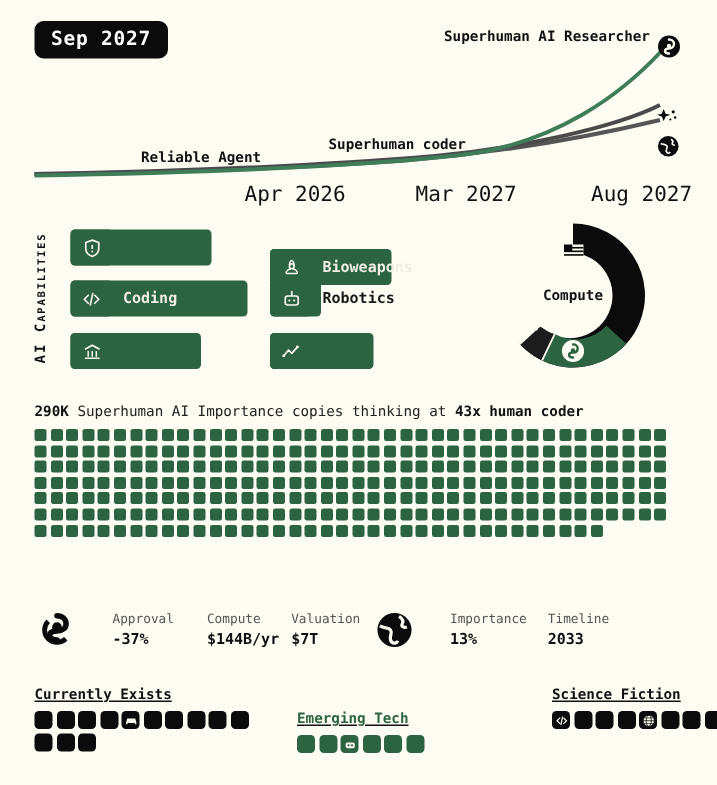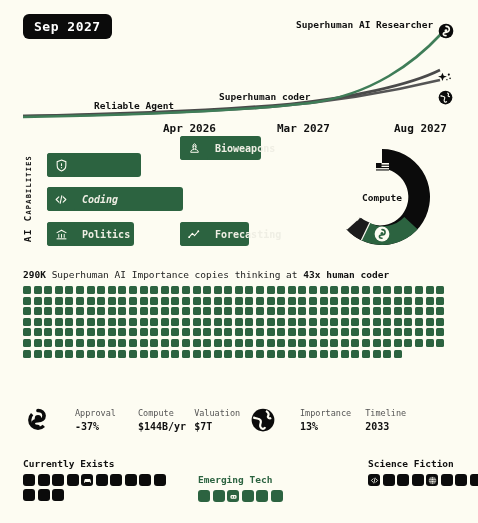--- a/index.html
+++ b/index.html
@@ -21,21 +21,21 @@
     font-size:13px;font-weight:bold;
     padding:5px 11px;border-radius:6px;
     letter-spacing:.5px;
   }
   .chart svg{position:absolute;left:0;top:0;}
   .clabel{
     position:absolute;font-size:9.5px;font-weight:bold;
     color:#111;white-space:nowrap;
   }
   .axlabel{
-    position:absolute;font-size:11px;color:#111;white-space:nowrap;font-weight:bold;
+    position:absolute;font-size:14px;color:#111;white-space:nowrap;
   }
   .endicon{position:absolute;}
   .capstitle{
     position:absolute;left:22px;top:155px;
     writing-mode:vertical-rl;transform:rotate(180deg);
     font-size:9.5px;letter-spacing:1.2px;font-weight:bold;
     font-variant:small-caps;color:#111;
   }
   .bar{position:absolute;height:24px;}
   .bar .fill{
@@ -76,21 +76,21 @@
   
   .stats{position:absolute;left:0px;top:402px;width:478px;height:44px;}
   .statgroup{position:absolute;display:flex;align-items:center;}
   .statlogo{width:30px;height:30px;display:flex;align-items:center;justify-content:center;}
   .statcol{margin-left:0px;}
   .statk{font-size:8.5px;color:#555;white-space:nowrap;line-height:13px;}
   .statv{font-size:10px;font-weight:bold;color:#111;white-space:nowrap;line-height:14px;}
 
   
   .legend{position:absolute;top:458px;left:0;width:478px;height:60px;}
-  .lg{position:absolute;}
+  .lg{position:absolute;text-decoration:underline;}
   .lgtitle{font-size:9.5px;font-weight:bold;margin-bottom:5px;white-space:nowrap;}
   .lgsquares{display:flex;flex-wrap:wrap;gap:2.5px;width:auto;}
   .lsq{width:12px;height:12px;border-radius:3px;
        display:flex;align-items:center;justify-content:center;}
   .lsq svg{display:block;}
 </style>
 </head>
 <body>
 
 <div class="wrap">
@@ -147,68 +147,79 @@
     <div class="fill" id="fill0" style="width:84%"></div>
     <div class="ico">
       <svg width="13" height="13" viewBox="0 0 24 24">
           <path d="M12 2l8 3v7c0 5-3.5 8.5-8 10-4.5-1.5-8-5-8-10V5z" fill="none" stroke="#fdfcf2" stroke-width="2"></path>
           <line x1="12" y1="8" x2="12" y2="13" stroke="#fdfcf2" stroke-width="2"></line>
           <circle cx="12" cy="16" r="1.1" fill="#fdfcf2"></circle>
         </svg>
     </div>
   </div>
 
-  <div class="bar" style="left:47px;top:187px;width:136px;font-style:italic;">
+  <div class="bar" style="left:47px;top:187px;width:118px;">
     <div class="fill" id="fill1" style="width:100%"></div>
     <div class="ico">
       <svg width="14" height="13" viewBox="0 0 26 24">
           <path d="M9 7L4 12l5 5M17 7l5 5-5 5M14.5 5l-3 14" fill="none" stroke="#fdfcf2" stroke-width="2" stroke-linecap="round" stroke-linejoin="round"></path>
         </svg>
     </div>
     <div class="lbl lblw">Coding</div>
   </div>
 
   <div class="bar" style="left:47px;top:222px;width:112px;">
     <div class="fill" id="fill2" style="width:78%"></div>
     <div class="ico">
       <svg width="13" height="13" viewBox="0 0 24 24">
           <path d="M3 9l9-5 9 5" fill="none" stroke="#fdfcf2" stroke-width="2" stroke-linejoin="round"></path>
           <line x1="3" y1="20" x2="21" y2="20" stroke="#fdfcf2" stroke-width="2"></line>
           <line x1="7" y1="11" x2="7" y2="18" stroke="#fdfcf2" stroke-width="1.8"></line>
           <line x1="12" y1="11" x2="12" y2="18" stroke="#fdfcf2" stroke-width="1.8"></line>
           <line x1="17" y1="11" x2="17" y2="18" stroke="#fdfcf2" stroke-width="1.8"></line>
         </svg>
     </div>
-    <div class="lbl lblw">Politics</div>
-  </div>
-
-  <div class="bar" style="left:180px;top:136px;width:112px;">
+  </div>
+
+  <div class="bar" style="left:180px;top:166px;width:112px;">
     <div class="fill" id="fill3" style="width: 72%;"></div>
     <div class="ico">
       <svg width="13" height="13" viewBox="0 0 24 24">
           <circle cx="12" cy="10" r="3" fill="none" stroke="#fdfcf2" stroke-width="1.8"></circle>
           <path d="M12 3a5 5 0 00-2 7M12 3a5 5 0 012 7" fill="none" stroke="#fdfcf2" stroke-width="1.8"></path>
           <path d="M5 19a5 5 0 016-5M19 19a5 5 0 00-6-5" fill="none" stroke="#fdfcf2" stroke-width="1.8"></path>
           <path d="M5 19h14" stroke="#fdfcf2" stroke-width="1.8"></path>
         </svg>
     </div>
     <div class="lbl lblw">Bioweapons</div>
   </div>
 
+  <div class="bar" style="left:180px;top:187px;width:112px;">
+    <div class="fill" id="fill4" style="width: 30%;"></div>
+    <div class="ico">
+      <svg width="13" height="13" viewBox="0 0 24 24">
+          <rect x="4" y="8" width="16" height="11" rx="3" fill="none" stroke="#fdfcf2" stroke-width="2"></rect>
+          <circle cx="9" cy="13.5" r="1.3" fill="#fdfcf2"></circle>
+          <circle cx="15" cy="13.5" r="1.3" fill="#fdfcf2"></circle>
+          <line x1="12" y1="4" x2="12" y2="8" stroke="#fdfcf2" stroke-width="2"></line>
+          <circle cx="12" cy="3.2" r="1.3" fill="#fdfcf2"></circle>
+        </svg>
+    </div>
+    <div class="lbl">Robotics</div>
+  </div>
 
   <div class="bar" style="left:180px;top:222px;width:112px;">
     <div class="fill" id="fill5" style="width: 62%;"></div>
     <div class="ico">
       <svg width="14" height="13" viewBox="0 0 26 24">
           <path d="M4 17l6-7 4 4 7-8" fill="none" stroke="#fdfcf2" stroke-width="2" stroke-linecap="round" stroke-linejoin="round"></path>
           <circle cx="4" cy="17" r="1.7" fill="#fdfcf2"></circle>
           <circle cx="21" cy="6" r="1.7" fill="#fdfcf2"></circle>
         </svg>
     </div>
-    <div class="lbl lblw">Forecasting</div>
   </div>
 
   <div class="donutbox">
     <svg width="100" height="105" viewBox="0 0 100 105">
       <g transform="translate(50,52)">
 
         <path d="M0,-48 A48,48 0 1,1 -35.6,32.2 L-22.3,20.1 A28.5,28.5 0 1,0 0,-28.5 Z" fill="#0b0b0b"></path>
 
         <path d="M-35.6,32.2 A48,48 0 0,0 -20.6,43.3 L-12.2,25.7 A28.5,28.5 0 0,1 -22.3,20.1 Z" fill="#1c1c1c"></path>
 

